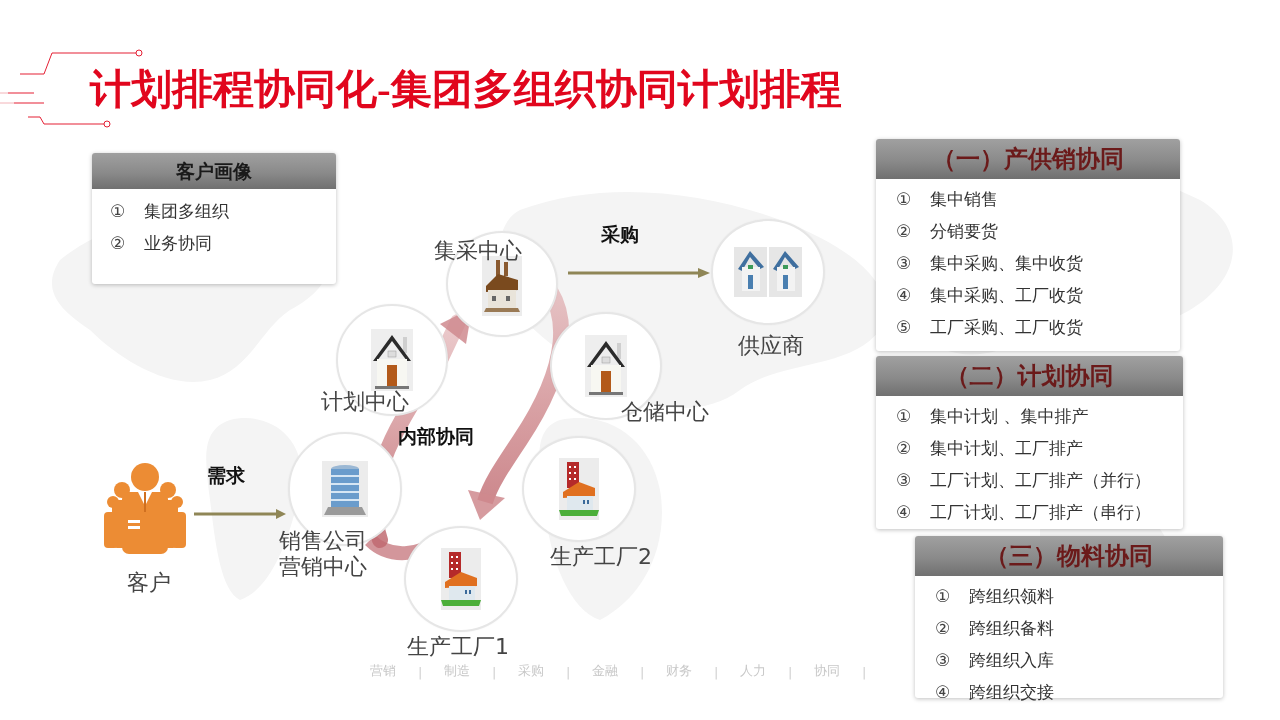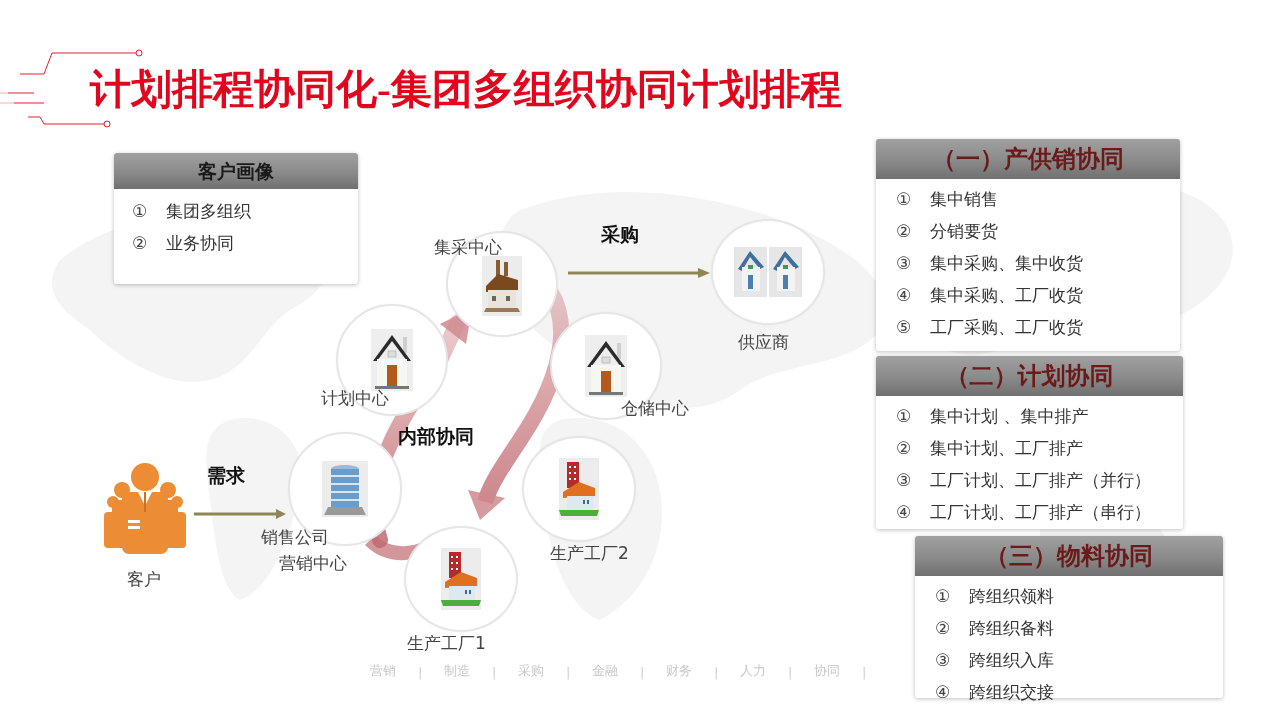--- a/index.html
+++ b/index.html
@@ -12,37 +12,37 @@
   
   .title-deco { position: absolute; left: 0; top: 40px; width: 160px; height: 90px; }
   .page-title { position: absolute; left: 90px; top: 62px; font-size: 41px; font-weight: bold; color: #e1061d; letter-spacing: 0px; white-space: nowrap; font-family: Liberation Serif, serif; }
 
   
   .panel { position: absolute; background: #fff; box-shadow: 0 1px 4px rgba(0,0,0,0.25); border-radius: 3px; }
   .panel-header { background: linear-gradient(to bottom, #a0a0a0 0%, #8a8a8a 55%, #707070 100%); border-radius: 3px 3px 0 0; text-align: center; font-weight: bold; }
   .panel-item { display: flex; align-items: center; color: #333; font-size: 17px; white-space: nowrap; }
   .panel-item .num { width: 34px; font-size: 17px; color: #444; }
 
-  #persona { left: 92px; top: 153px; width: 244px; height: 131px; margin-left: 22px; }
+  #persona { left: 92px; top: 153px; width: 244px; height: 131px; }
   #persona .panel-header { height: 36px; line-height: 36px; font-size: 19px; color: #1a1a1a; }
   #persona .panel-item { height: 32px; padding-left: 18px; }
   #persona .list { padding-top: 6px; }
 
   .coop { left: 876px; width: 304px; }
   .coop .panel-header { height: 40px; line-height: 40px; font-size: 24px; color: #6b1a1a; }
   .coop .panel-item { height: 32px; padding-left: 20px; }
   .coop .list { padding-top: 4px; }
   #coop1 { top: 139px; height: 212px; }
   #coop2 { top: 356px; height: 173px; width: 307px; }
   #coop3 { top: 536px; height: 162px; width: 308px; margin-left: 39px; }
 
   
   .node { position: absolute; border-radius: 50%; background: #fff; border: 2px solid #e6e6e6; box-shadow: 0 0 2px rgba(0,0,0,0.05); }
   .node-icon { position: absolute; left: 50%; top: 50%; transform: translate(-50%, -50%); }
-  .node-label { position: absolute; font-size: 17px; color: #444; white-space: nowrap; }
+  .node-label { position: absolute; font-size: 22px; color: #444; white-space: nowrap; }
   .flow-label { position: absolute; font-size: 19px; font-weight: bold; color: #111; white-space: nowrap; }
 
   .footer-nav { position: absolute; left: 370px; top: 662px; display: flex; align-items: flex-end; font-size: 13px; color: #c8c8c8; }
   .footer-nav .nav-item { padding: 0 0; width: 48px; text-align: left; }
   .footer-nav .sep { width: 26px; color: #d0d0d0; text-align: left; }
 </style>
 </head>
 <body>
 
 <svg class="bg-map" viewBox="0 0 1280 600">
@@ -135,21 +135,21 @@
     <rect x="0" y="0" width="46" height="56" fill="#ececec"></rect>
     <ellipse cx="23" cy="8" rx="14" ry="4" fill="#9bb8d4"></ellipse>
     <rect x="9" y="8" width="28" height="38" fill="#6a9ccc"></rect>
     <rect x="9" y="14" width="28" height="2" fill="#d6e6f4"></rect>
     <rect x="9" y="22" width="28" height="2" fill="#d6e6f4"></rect>
     <rect x="9" y="30" width="28" height="2" fill="#d6e6f4"></rect>
     <rect x="9" y="38" width="28" height="2" fill="#d6e6f4"></rect>
     <polygon points="6,46 40,46 44,54 2,54" fill="#9a9a9a"></polygon>
   </svg>
 </div>
-<div class="node-label" style="left:261px;top:526px;">销售公司</div>
+<div class="node-label" style="left:279px;top:526px;">销售公司</div>
 <div class="node-label" style="left:279px;top:552px;">营销中心</div>
 
 <div class="node" style="left:336px;top:304px;width:112px;height:112px;">
   <svg class="node-icon" width="42" height="62" viewBox="0 0 42 62">
     <rect width="42" height="62" fill="#eeeeee"></rect>
     <rect x="32" y="8" width="4" height="16" fill="#cfcfcf"></rect>
     <polygon points="21,6 40,32 36,32 21,12 6,32 2,32" fill="#2b2b2b"></polygon>
     <rect x="6" y="30" width="30" height="28" fill="#f7f7f2"></rect>
     <rect x="16" y="36" width="10" height="22" fill="#b35a1a"></rect>
     <rect x="17" y="22" width="8" height="6" fill="#ddd" stroke="#999" stroke-width="0.5"></rect>

